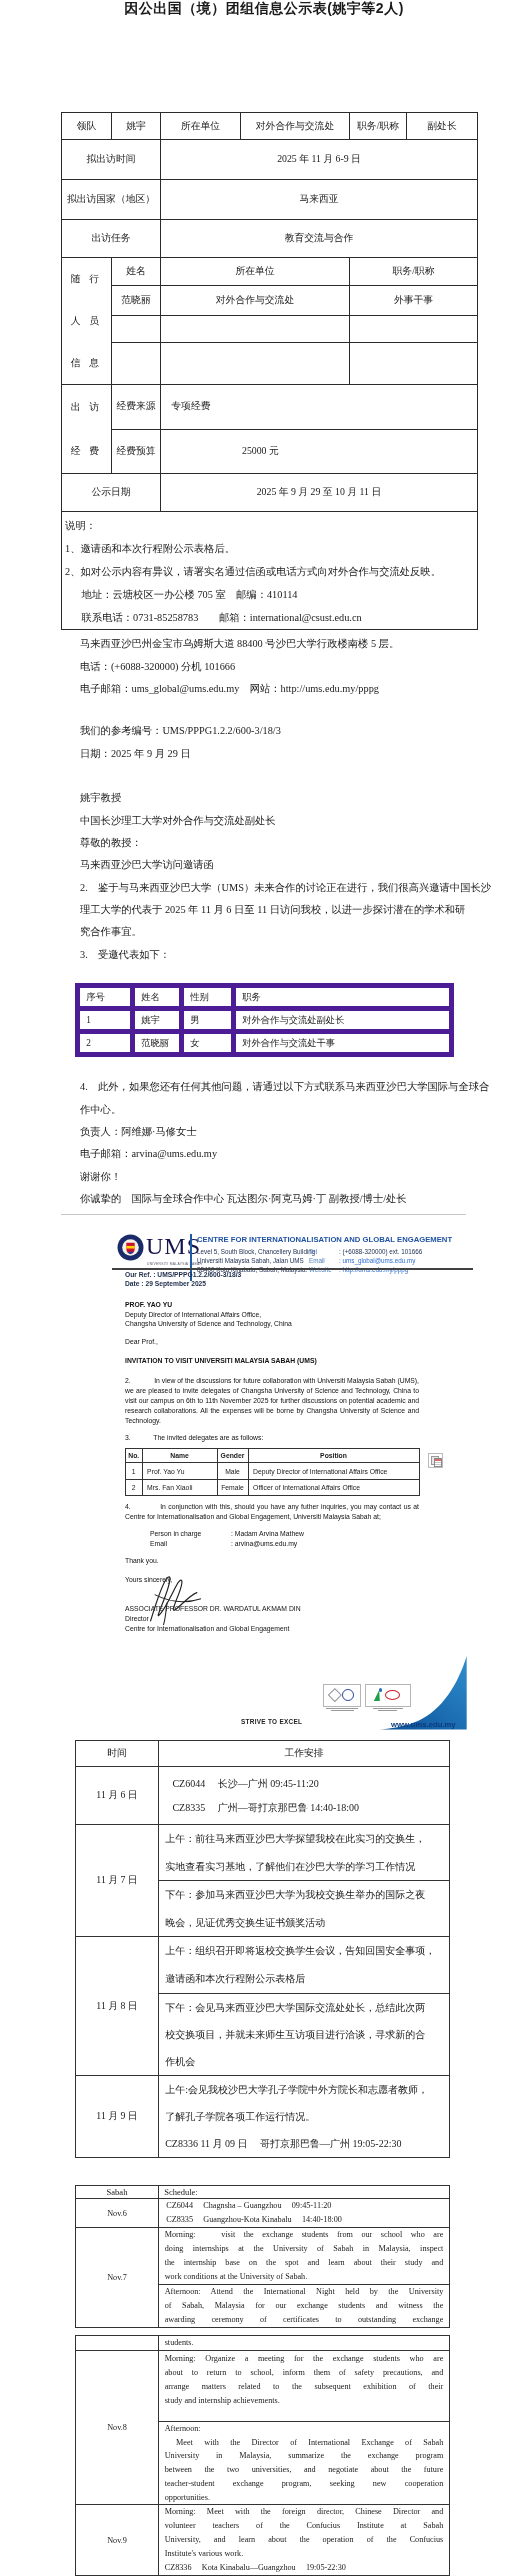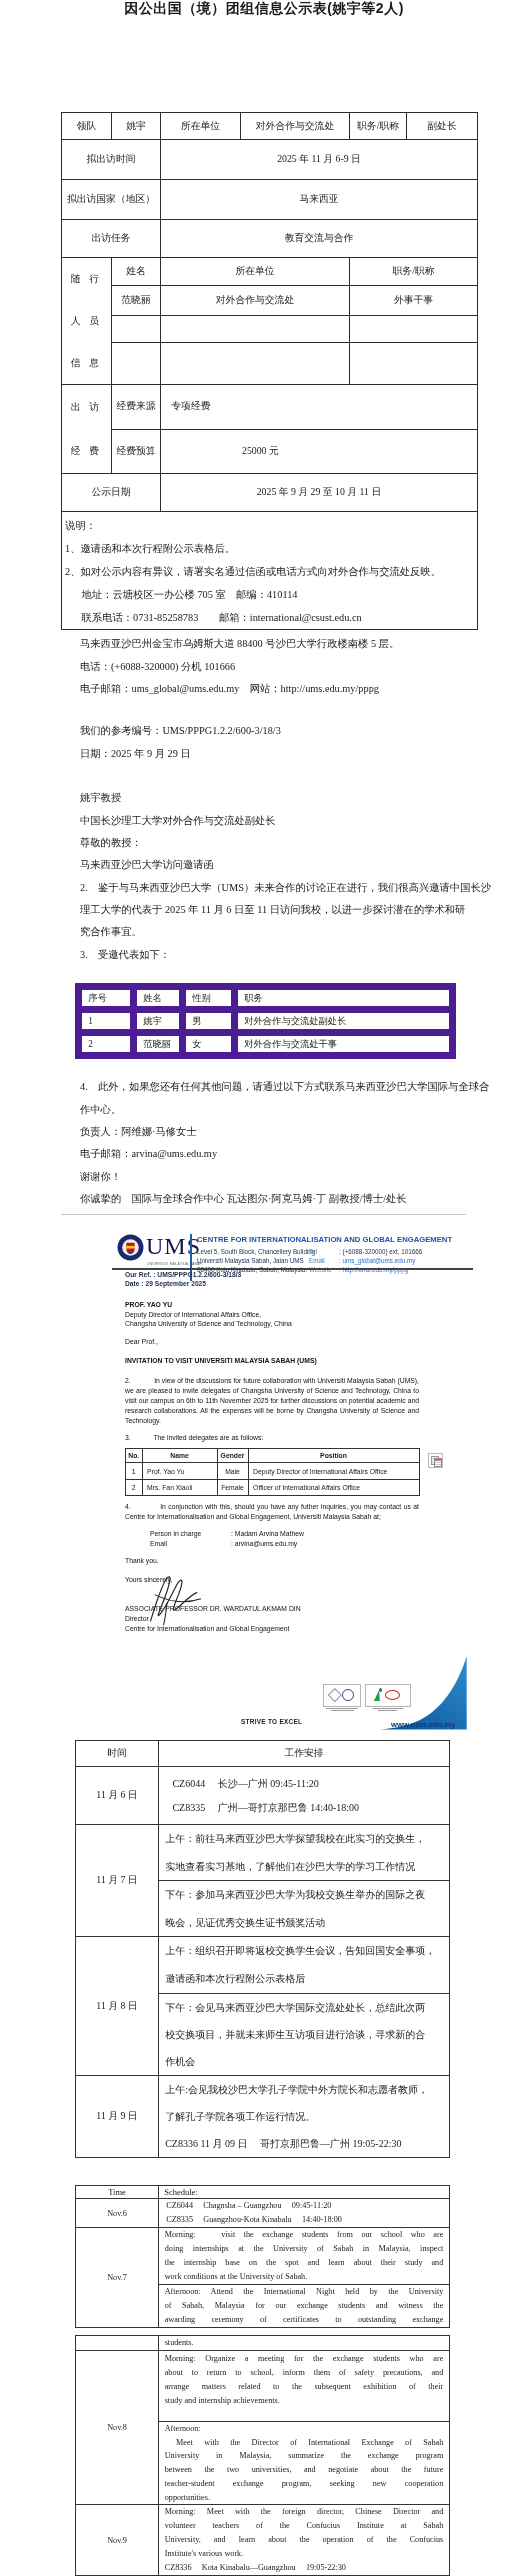--- a/index.html
+++ b/index.html
@@ -21,21 +21,21 @@
   .notes-cell{text-align:left !important;vertical-align:top !important;}
   .notes-cell div{line-height:23px;font-size:10.3px;padding-left:3.1px;white-space:nowrap;}
   .notes-cell div.ind{padding-left:19.6px;}
   .notes-cell{padding-top:2.1px !important;}
   
   .cnletter{left:80px;top:633px;width:392px;font-size:10.3px;}
   .cnletter .cnl{height:22.4px;display:flex;align-items:center;white-space:nowrap;}
   .mt39{margin-top:20px;} .mt43{margin-top:22px;}
   
   .cn-del{left:75px;top:983px;width:374px;}
-  .cn-del td{border:7px solid #4c1d95;font-size:9.3px;text-align:left;padding-left:6.2px;vertical-align:middle;}
+  .cn-del td{border:5px solid #4c1d95;font-size:9.3px;text-align:left;padding-left:6.2px;vertical-align:middle;}
   
   .pagediv{left:61px;top:1214px;width:405px;height:1px;background:#c6c6c6;}
   .lh-rule{left:112px;top:1268px;width:361px;height:1.5px;background:#414141;}
   
   .sans{font-family:"Liberation Sans","DejaVu Sans",sans-serif;}
   .ums-word{left:146px;top:1233px;font-size:24px;color:#14144e;letter-spacing:1px;line-height:27px;
             font-family:"Liberation Serif",serif;}
   .ums-sub{left:147px;top:1262px;font-size:3.3px;color:#5a5a6e;letter-spacing:0.3px;}
   .lh-bar{left:190px;top:1234px;width:2.1px;height:47px;background:#1f5aa8;}
   .lh-title{left:197px;top:1235px;width:268px;font-size:7.7px;font-weight:bold;color:#2053a4;}
@@ -465,21 +465,21 @@
   </tbody>
     </table>
 
   <table class="abs sched sched-en1">
     <colgroup>
         <col style="width:83px">
         <col style="width:291px">
       </colgroup>
     <tbody>
         <tr class="hd" style="height:13.4px">
-      <td class="schedlab">Time</td>
+      <td class="schedlab">Sabah</td>
       <td class="enhd-l">Schedule:</td>
     </tr>
     <tr style="height:28px">
       <td class="schedlab">Nov.6</td>
       <td>
             <div class="flen">
               <div>CZ6044　 Chagnsha – Guangzhou　 09:45-11:20</div>
               <div>CZ8335　 Guangzhou-Kota Kinabalu　 14:40-18:00</div>
             </div>
           </td>

